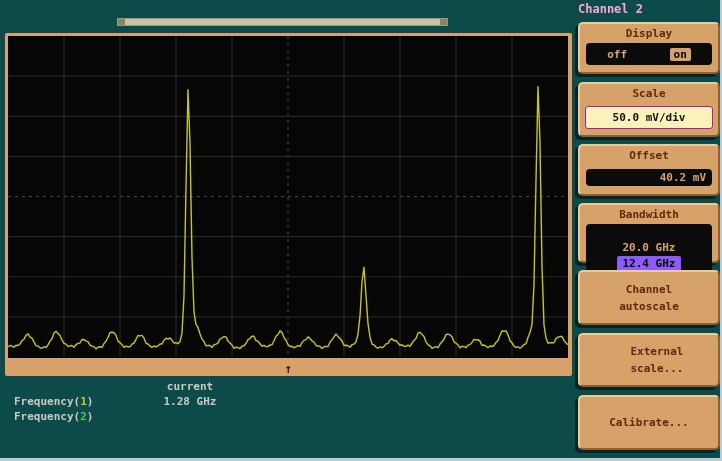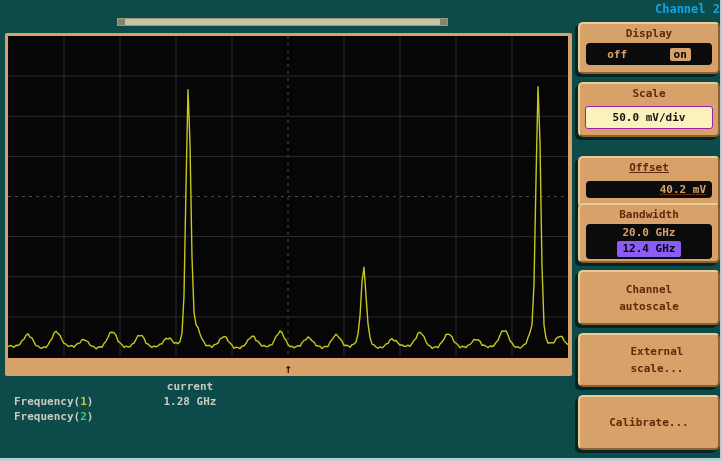--- a/index.html
+++ b/index.html
@@ -23,35 +23,35 @@
   .trig{display:inline-block; color:#3f1e06; font-weight:bold; font-size:13px; line-height:17px;}
   
   .readout{position:absolute; left:14px; top:379px; font-size:11px; font-weight:bold;
     color:#c9cbc1; line-height:15px;}
   .readout .row{display:flex;}
   .readout .lbl{width:128px; white-space:pre;}
   .readout .val{width:96px; text-align:center; white-space:pre;}
   .ch1{color:#c9c933;} .ch2{color:#35cf5e;}
   
   .rcol{position:absolute; left:578px; top:0; width:142px; height:461px; font-size:11px;}
-  .chtitle{position:absolute; left:0; top:2px; width:142px; text-align:right;
-    color:#0ea5e9; font-weight:bold; font-size:12px;}
+  .chtitle{position:absolute; left:0; top:2px; width:142px; text-align:left;
+    color:#f9a8d4; font-weight:bold; font-size:12px;}
   .panel{position:absolute; left:0; width:142px; box-sizing:border-box;
     background:#d6a269; border:2px solid; border-color:#eccb95 #8f5f2c #8f5f2c #eccb95;
     border-radius:5px; box-shadow:-3px 3px 0 rgba(3,28,28,0.8);
     text-align:center; font-weight:bold; color:#5f2a08;}
   .panel .plabel{line-height:15px; margin-top:2px;}
   .bbox{margin:2px 6px; background:#0b0b0b; border-radius:4px; color:#d6a269;}
   .dispbox{height:22px; display:flex; align-items:center; justify-content:space-around;}
   .opt{cursor:default;}
   .opt.sel{background:#d6a269; color:#050505; padding:0 4px; border-radius:2px;}
   .creambox{margin:5px 5px 4px 5px; background:#fbf2bb; border:1px solid #a21caf;
     border-radius:3px; height:21px; line-height:21px; color:#141414;}
   .offbox{height:17px; line-height:17px; text-align:right; padding-right:6px;}
-  .bwbox{height:34px; padding-top:1px;}
+  .bwbox{height:34px; padding-top:16px;}
   .bwrow{height:16px; line-height:16px;}
   .bwrow .sel{display:inline-block; background:#8b5cf6; color:#050505;
     padding:0 6px; border-radius:2px; height:16px; line-height:15px;}
   .btn{display:flex; flex-direction:column; align-items:center; justify-content:center;
     line-height:17px; cursor:default;}
 </style>
 </head>
 <body>
 
 <div class="screen">
@@ -111,21 +111,21 @@
         <span class="opt">off</span>
         <span class="opt sel">on</span>
       </div>
     </div>
 
     <div class="panel" style="top:82px; height:55px;">
       <div class="plabel">Scale</div>
       <div class="creambox">50.0 mV/div</div>
     </div>
 
-    <div class="panel" style="top:156px; height:52px;text-decoration:underline;">
+    <div class="panel" style="top:144px; height:52px;">
       <div class="plabel">Offset</div>
       <div class="bbox offbox" style="margin-top:6px;">40.2 mV</div>
     </div>
 
     <div class="panel" style="top:203px; height:60px;">
       <div class="plabel">Bandwidth</div>
       <div class="bbox bwbox">
         <div class="bwrow">20.0 GHz</div>
         <div class="bwrow"><span class="sel">12.4 GHz</span></div>
       </div>

